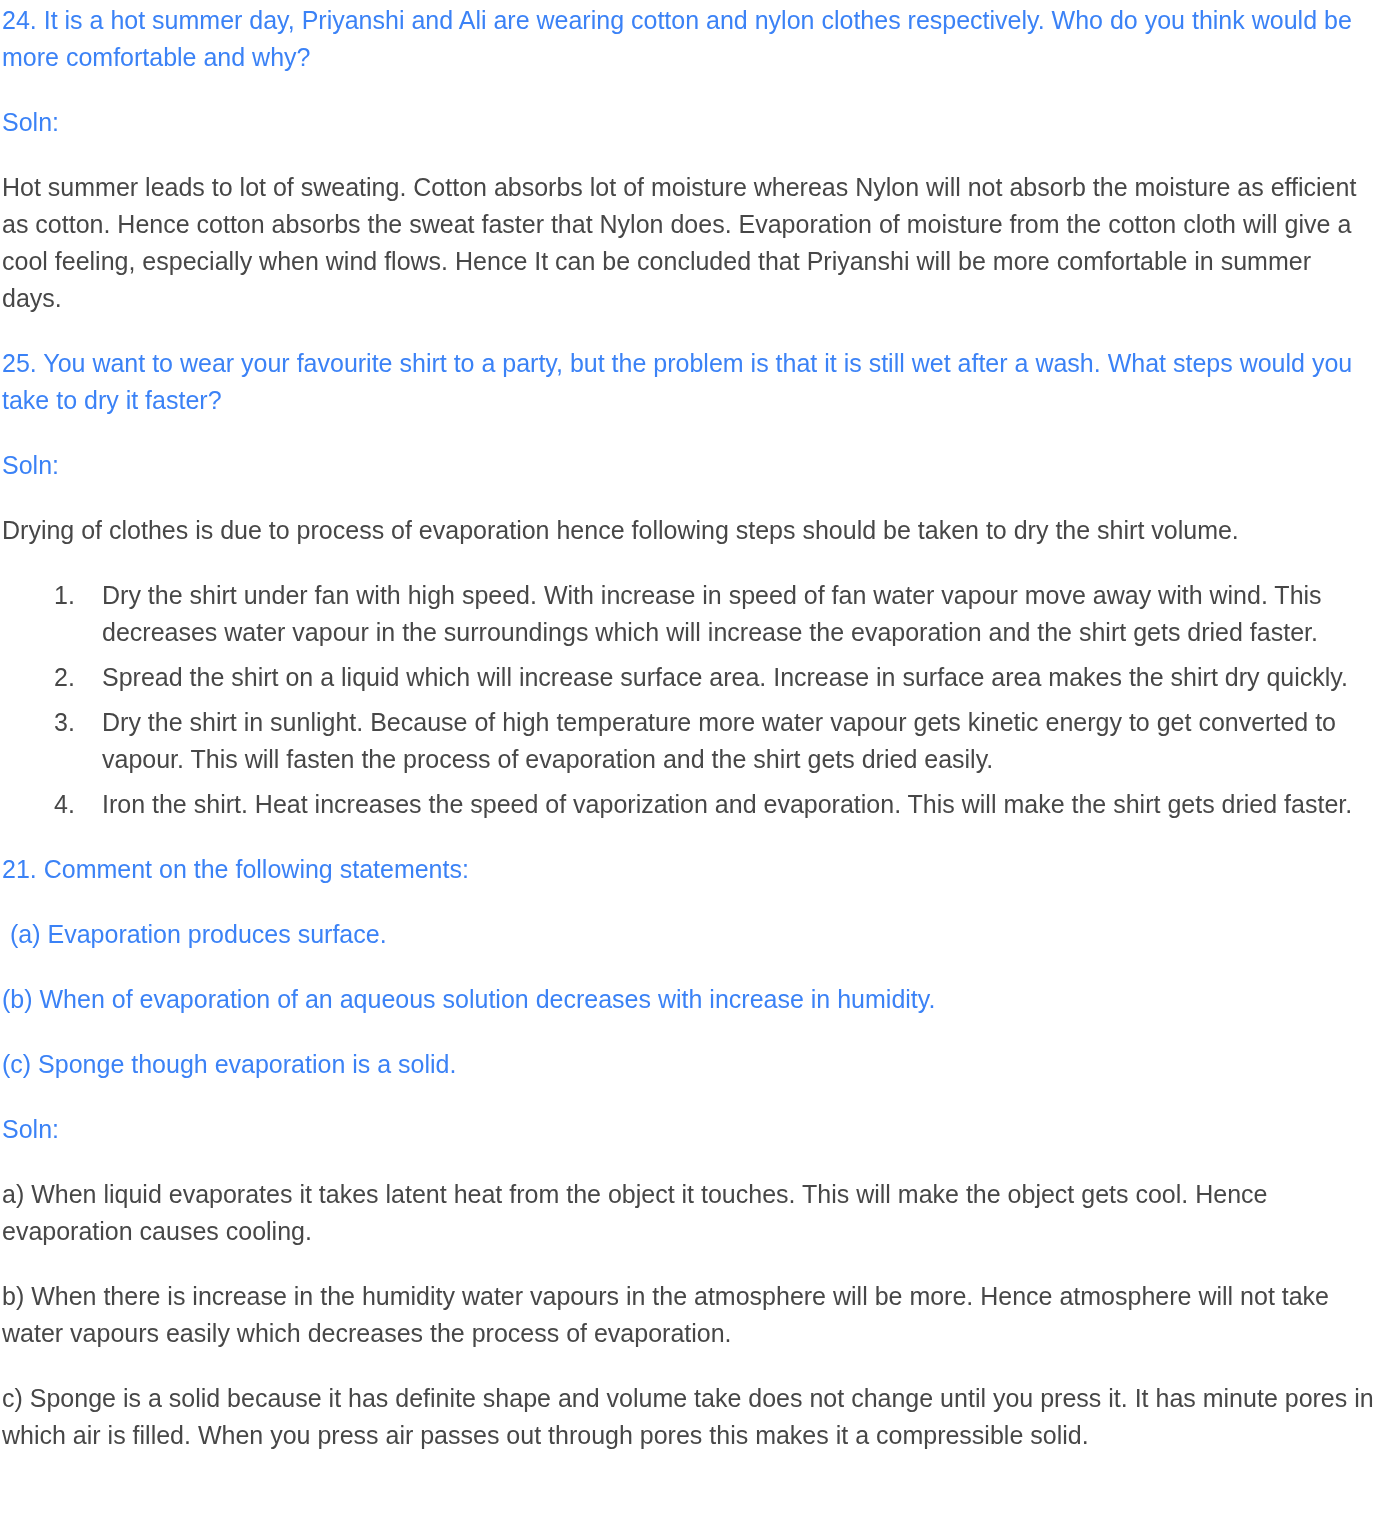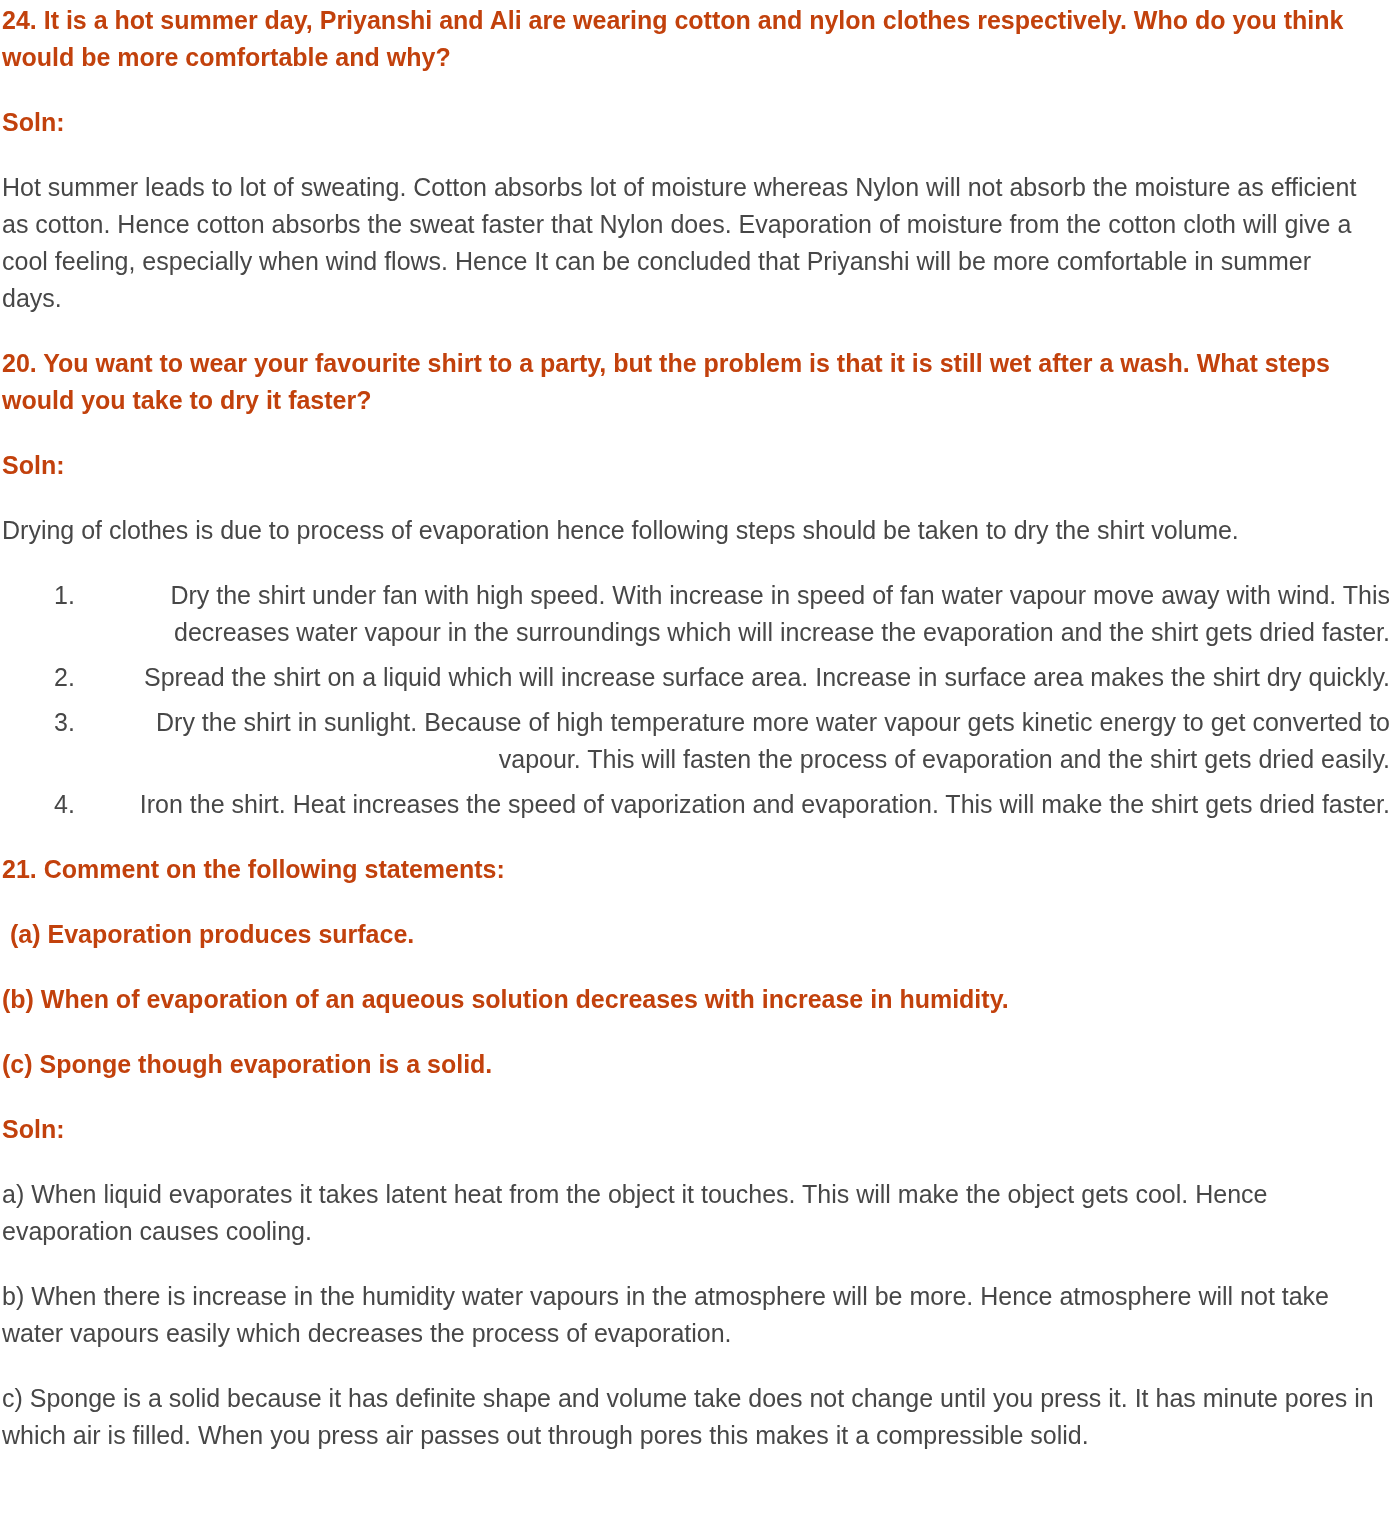--- a/index.html
+++ b/index.html
@@ -12,36 +12,35 @@
     height: 1518px;
     overflow: hidden;
     font-family: "Liberation Sans", "DejaVu Sans", sans-serif;
     font-size: 25px;
     line-height: 37px;
     color: #474747;
     padding: 2px 4px 0 2px;
     box-sizing: border-box;
   }
   .question, .soln, .stmt {
-    font-weight: 700;
-    color: #c2410c;
+    font-weight: 400;
+    color: #3b82f6;
     margin: 0 0 28px 0;
   }
   .answer {
     font-weight: 400;
     color: #474747;
     margin: 0 16px 28px 0;
   }
   .stmt.indent { padding-left: 8px; }
   ol.steps {
     list-style: none;
     counter-reset: item;
     margin: 0 0 28px 0;
     padding: 0;
-    text-align: right;
   }
   ol.steps li {
     counter-increment: item;
     position: relative;
     padding-left: 100px;
     margin: 0 0 8px 0;
   }
   ol.steps li::before {
     content: counter(item) ".";
     position: absolute;
@@ -50,21 +49,21 @@
     color: #474747;
   }
 </style>
 </head>
 <body>
 
 <p class="question">24. It is a hot summer day, Priyanshi and Ali are wearing cotton and nylon clothes respectively. Who do you think would be more comfortable and why?</p>
 <p class="soln">Soln:</p>
 <p class="answer">Hot summer leads to lot of sweating. Cotton absorbs lot of moisture whereas Nylon will not absorb the moisture as efficient as cotton. Hence cotton absorbs the sweat faster that Nylon does. Evaporation of moisture from the cotton cloth will give a cool feeling, especially when wind flows. Hence It can be concluded that Priyanshi will be more comfortable in summer days.</p>
 
-<p class="question">20. You want to wear your favourite shirt to a party, but the problem is that it is still wet after a wash. What steps would you take to dry it faster?</p>
+<p class="question">25. You want to wear your favourite shirt to a party, but the problem is that it is still wet after a wash. What steps would you take to dry it faster?</p>
 <p class="soln">Soln:</p>
 <p class="answer">Drying of clothes is due to process of evaporation hence following steps should be taken to dry the shirt volume.</p>
 <ol class="steps">
   <li>Dry the shirt under fan with high speed. With increase in speed of fan water vapour move away with wind. This decreases water vapour in the surroundings which will increase the evaporation and the shirt gets dried faster.</li>
   <li>Spread the shirt on a liquid which will increase surface area. Increase in surface area makes the shirt dry quickly.</li>
   <li>Dry the shirt in sunlight. Because of high temperature more water vapour gets kinetic energy to get converted to vapour. This will fasten the process of evaporation and the shirt gets dried easily.</li>
   <li>Iron the shirt. Heat increases the speed of vaporization and evaporation. This will make the shirt gets dried faster.</li>
 </ol>
 
 <p class="question">21. Comment on the following statements:</p>

